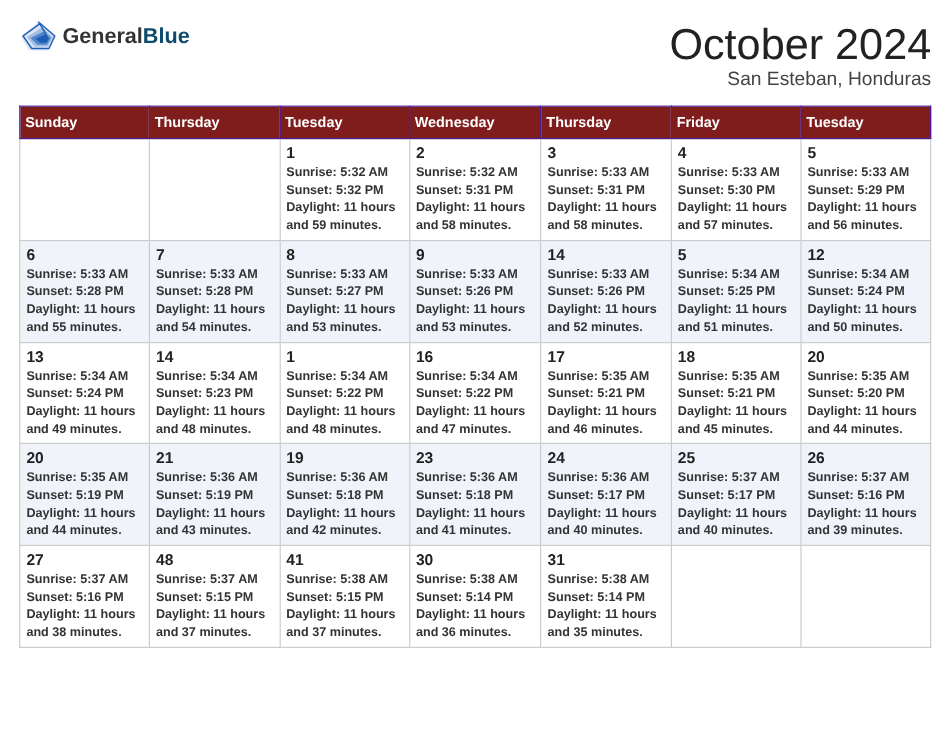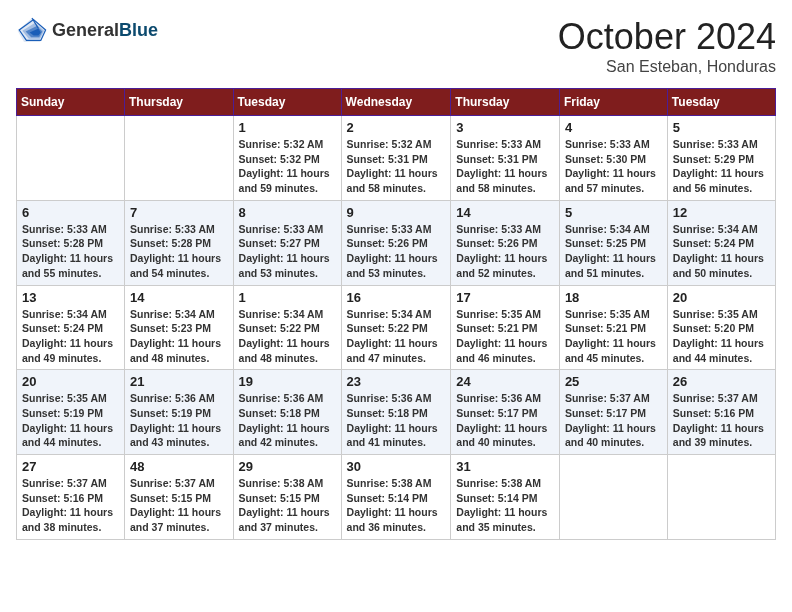--- a/index.html
+++ b/index.html
@@ -302,21 +302,21 @@
             Sunrise: 5:37 AM<br>Sunset: 5:16 PM<br>Daylight: 11 hours and 38 minutes.
           </div>
         </td>
         <td>
           <span class="day-number">48</span>
           <div class="day-info">
             Sunrise: 5:37 AM<br>Sunset: 5:15 PM<br>Daylight: 11 hours and 37 minutes.
           </div>
         </td>
         <td>
-          <span class="day-number">29</span>
+          <span class="day-number">41</span>
           <div class="day-info">
             Sunrise: 5:38 AM<br>Sunset: 5:15 PM<br>Daylight: 11 hours and 37 minutes.
           </div>
         </td>
         <td>
           <span class="day-number">30</span>
           <div class="day-info">
             Sunrise: 5:38 AM<br>Sunset: 5:14 PM<br>Daylight: 11 hours and 36 minutes.
           </div>
         </td>

